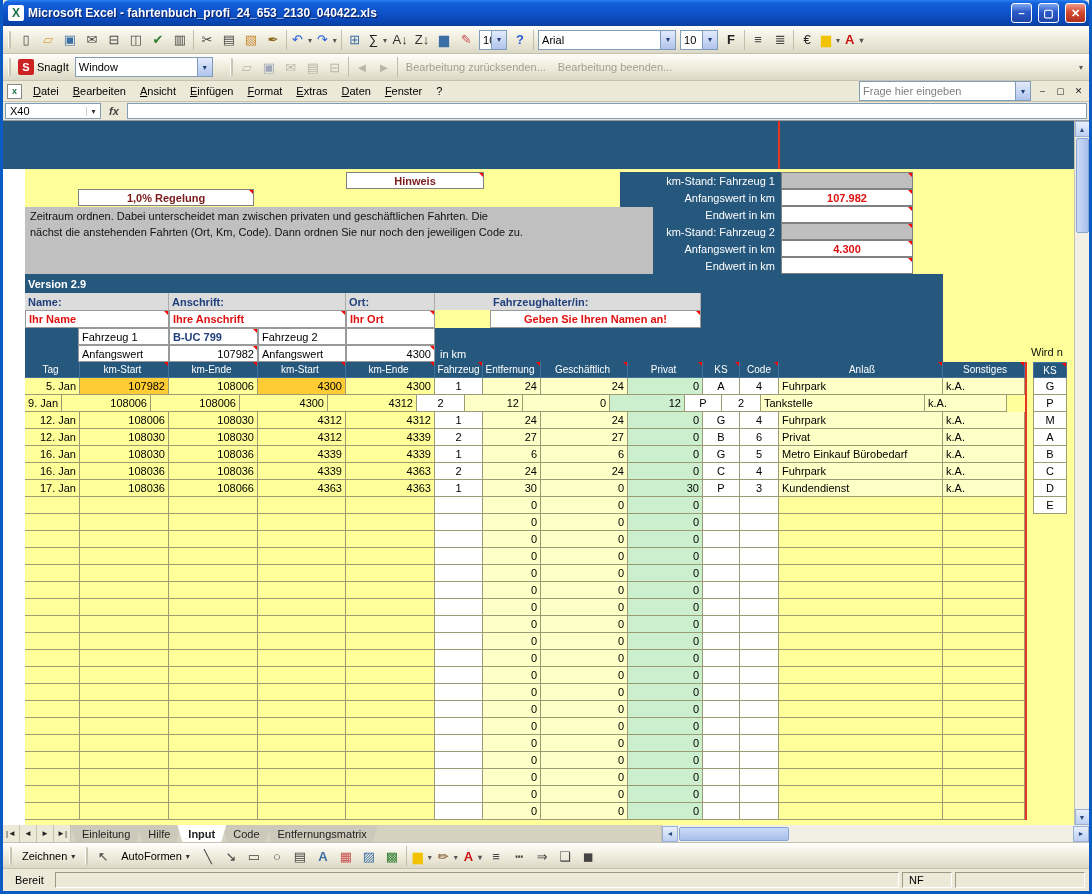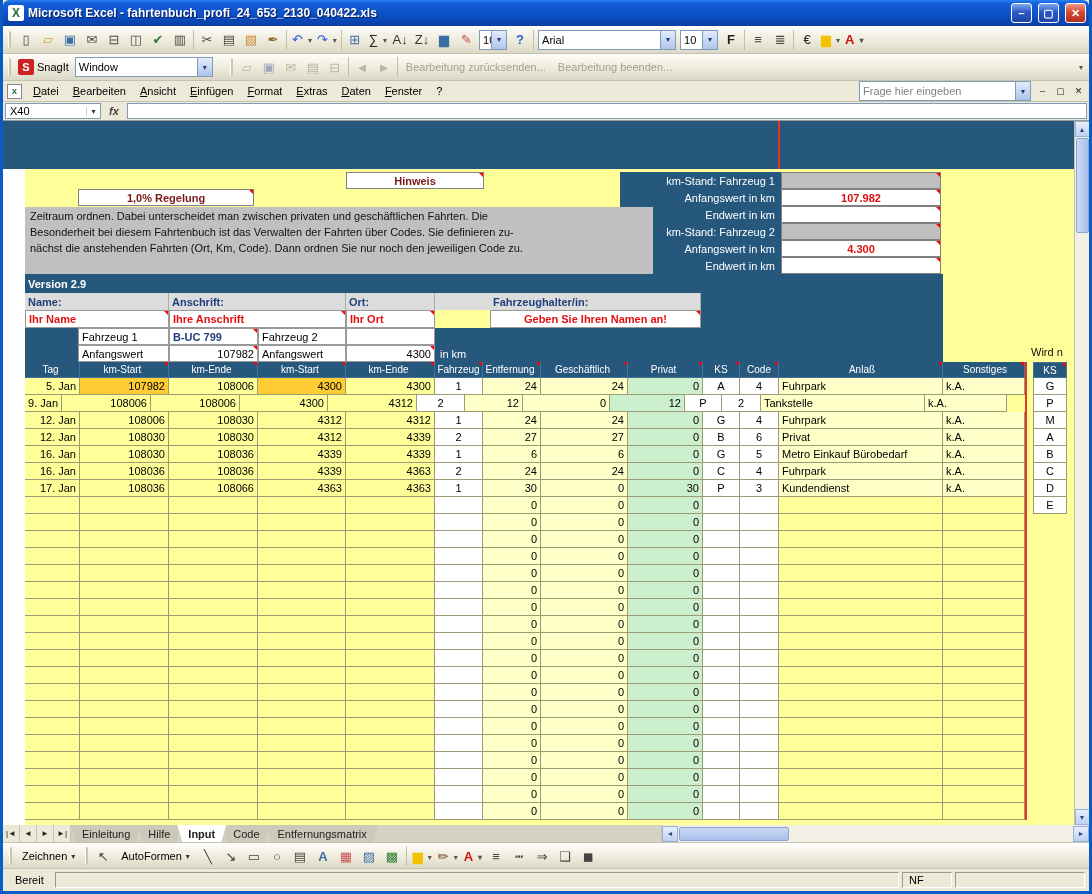--- a/index.html
+++ b/index.html
@@ -56,21 +56,21 @@
   
   .shellrow{flex:0 0 704px;display:flex;}
   .sheet{position:relative;width:1071px;height:704px;background:#FFFF99;overflow:hidden;font-size:11px;color:#000;}
   .abs{position:absolute;}
   .band{left:0;top:0;width:1071px;height:48px;background:#26587E;}
   .sheet-title{left:30px;top:5px;color:#fff;font-size:28px;font-weight:bold;letter-spacing:.5px;}
   .redline{background:#E93323;}
   .whitestrip{left:0;top:48px;width:22px;height:656px;background:#fff;}
   .infobox{background:#fff;border:1px solid #808080;color:#7B1818;font-weight:bold;display:flex;align-items:center;justify-content:center;}
   .ks-label{left:617px;width:161px;height:17px;background:#26587E;color:#fff;display:flex;align-items:center;justify-content:flex-end;padding-right:6px;}
-  .ks-value{left:778px;width:160px;height:17px;border:1px solid #808080;display:flex;align-items:center;justify-content:center;}
+  .ks-value{left:778px;width:132px;height:17px;border:1px solid #808080;display:flex;align-items:center;justify-content:center;}
   .v-gray{background:#BFBFBF;} .v-white{background:#fff;} .v-red{background:#fff;color:#E01010;font-weight:bold;}
   .descbox{left:22px;top:86px;width:628px;height:67px;background:#C0C0C0;padding:1px 5px;line-height:16px;color:#101010;}
   .versionrow{left:22px;top:153px;width:918px;height:19px;background:#26587E;color:#fff;font-weight:bold;display:flex;align-items:center;padding-left:3px;}
   .row-ownerlabels{left:22px;top:172px;width:676px;height:17px;background:#DCDCDC;}
   .olab{top:172px;height:17px;display:flex;align-items:center;padding-left:3px;color:#20407C;font-weight:bold;border-right:1px solid #ABABAB;}
   .dbfill{background:#26587E;}
   .oval{top:189px;height:18px;background:#fff;border:1px solid #999;display:flex;align-items:center;color:#E01010;font-weight:bold;padding-left:3px;}
   .vehbg{left:22px;top:207px;width:918px;height:34px;background:#26587E;}
   .vcell{background:#fff;border:1px solid #999;height:17px;display:flex;align-items:center;padding:0 3px;}
   .inkm{left:437px;top:224px;height:17px;color:#fff;display:flex;align-items:center;}
@@ -265,21 +265,20 @@
           <div class="abs ks-label" style="top: 102px;">km-Stand: Fahrzeug 2</div>
           <div class="abs ks-value cm v-gray" style="top: 102px;"></div>
           <div class="abs ks-label" style="top: 119px;">Anfangswert in km</div>
           <div class="abs ks-value cm v-red" style="top: 119px;">4.300</div>
           <div class="abs ks-label" style="top: 136px;">Endwert in km</div>
           <div class="abs ks-value cm v-white" style="top: 136px;"></div>
         </div>
 
       <div class="abs descbox" id="descbox">
           <div>Zeitraum ordnen. Dabei unterscheidet man zwischen privaten und geschäftlichen Fahrten. Die</div>
-          <div>Besonderheit bei diesem Fahrtenbuch ist das Verwalten der Fahrten über Codes. Sie definieren zu-</div>
           <div>nächst die anstehenden Fahrten (Ort, Km, Code). Dann ordnen Sie nur noch den jeweiligen Code zu.</div>
         </div>
 
       <div class="abs versionrow">Version 2.9</div>
 
       <div class="abs row-ownerlabels"></div>
       <div class="abs olab" style="left:22px;width:144px">Name:</div>
       <div class="abs olab" style="left:166px;width:177px">Anschrift:</div>
       <div class="abs olab" style="left:343px;width:89px">Ort:</div>
       <div class="abs olab" style="left:487px;width:211px">Fahrzeughalter/in:</div>

